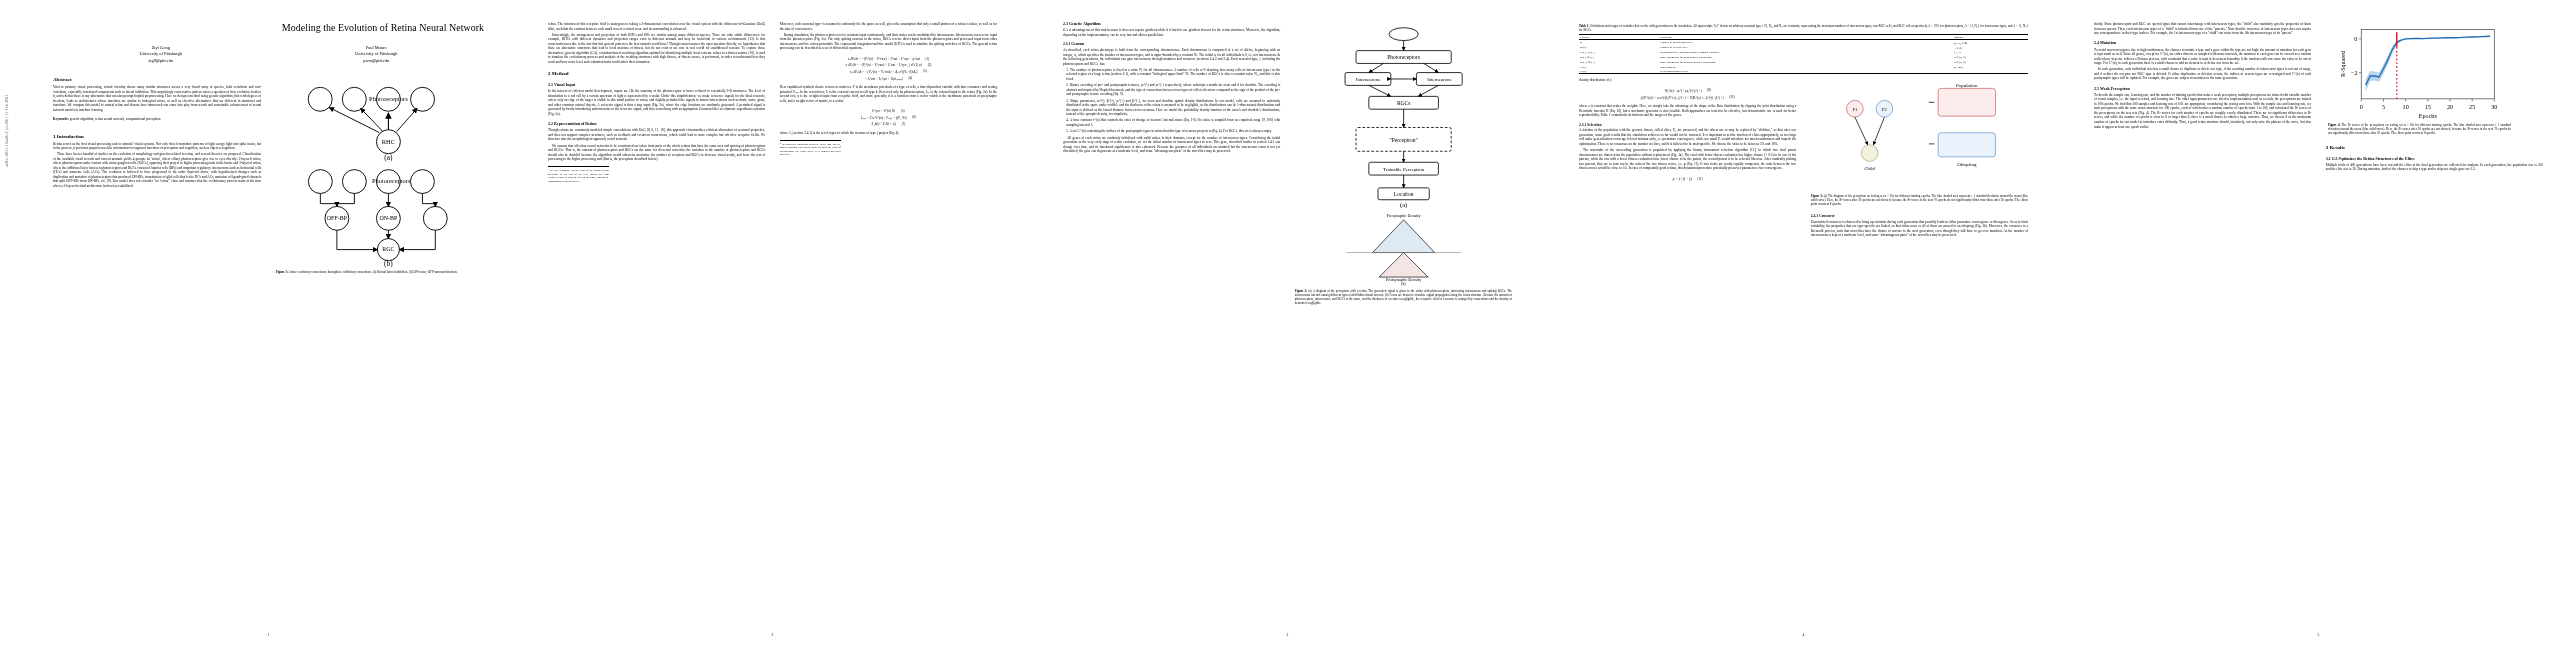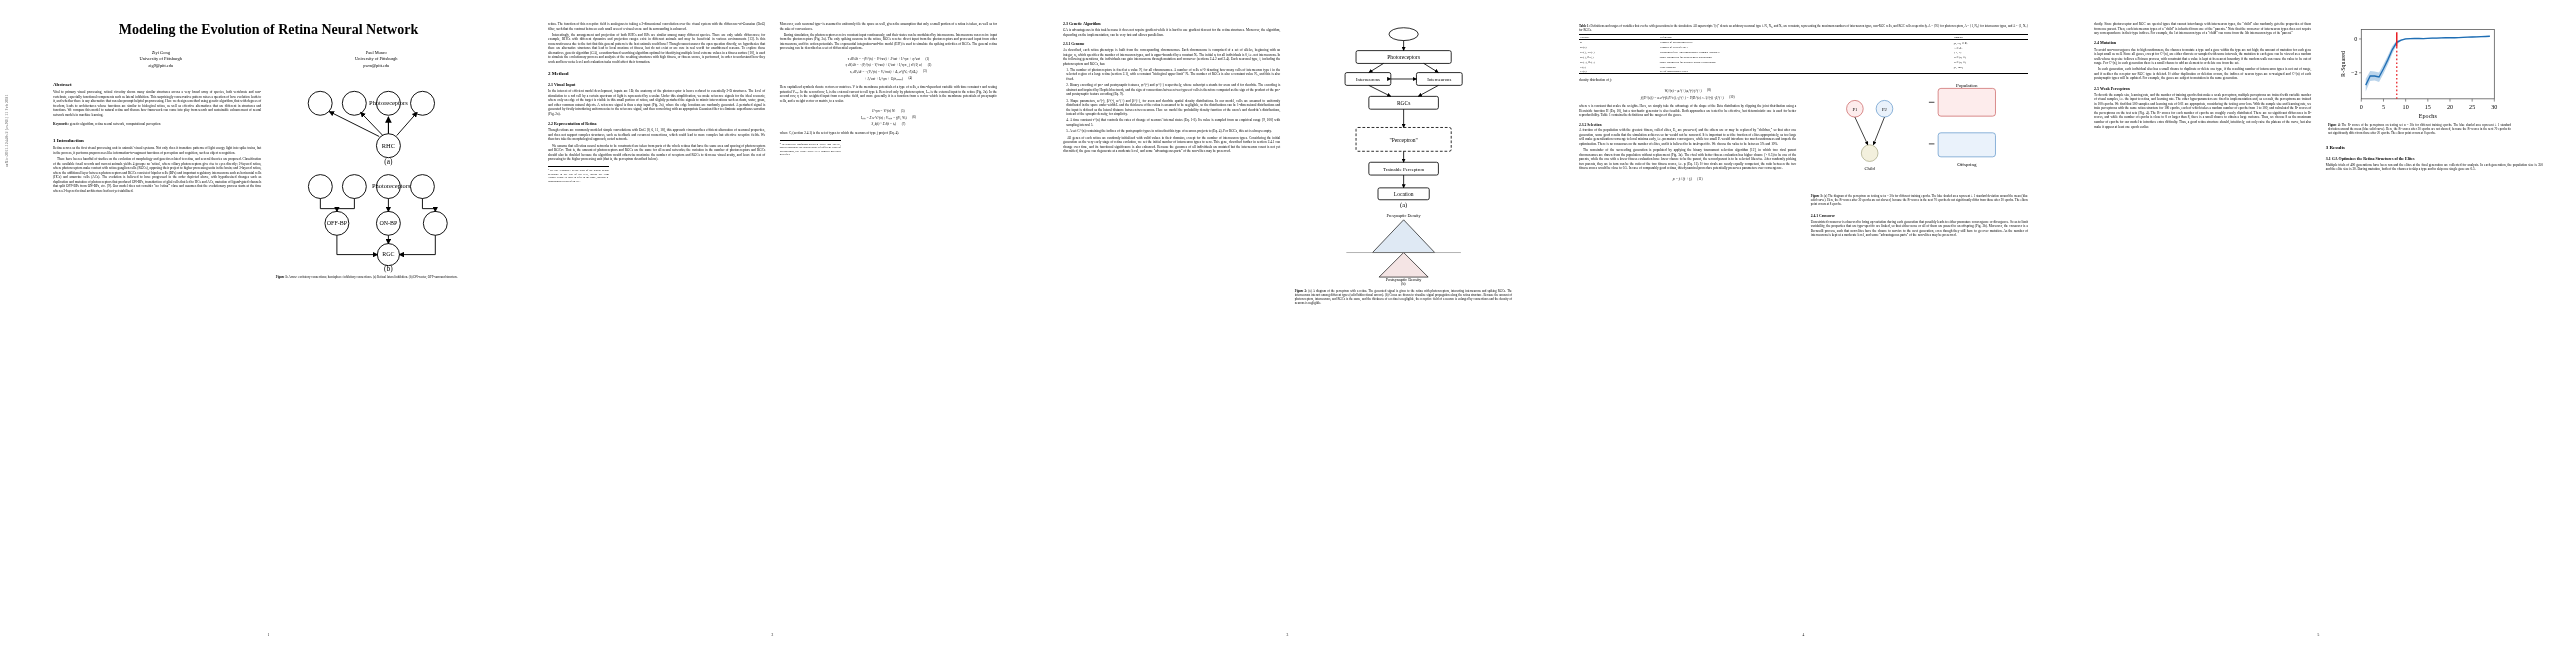--- a/index.html
+++ b/index.html
@@ -10,21 +10,21 @@
   .p2{left:515px;width:515px;}
   .p3{left:1030px;width:515px;}
   .p4{left:1546px;width:515px;}
   .p5{left:2061px;width:515px;}
   .pagebody{position:absolute;left:33px;right:33px;top:22px;bottom:22px;}
   .cols{display:flex;gap:14.5px;height:100%;}
   .col{width:50%;display:flex;flex-direction:column;}
   p,div.tx{font-size:3.4px;line-height:1.33;text-align:justify;margin:0 0 1.8px 0;
      text-justify:inter-word;hyphens:auto;-webkit-hyphens:auto;}
   .indent{text-indent:3.9px;}
-  h1.title{font-size:14px;font-weight:700;text-align:center;margin:0 0 11px 0;line-height:1.2;}
+  h1.title{font-size:10px;font-weight:400;text-align:right;margin:0 0 11px 0;line-height:1.2;}
   .authors{display:flex;justify-content:space-around;text-align:center;font-size:4.4px;line-height:1.45;margin-bottom:13.3px;}
   .authors .a span{display:block;}
   h2.sec{font-size:5px;font-weight:700;margin:5px 0 2.2px 0;line-height:1.15;}
   h3.sub{font-size:4px;font-weight:700;margin:3.9px 0 1.7px 0;line-height:1.15;}
   h4.ssub{font-size:3.7px;font-weight:700;margin:3.3px 0 1.4px 0;line-height:1.15;}
   h2.abs{font-size:5px;font-weight:700;margin:0 0 2.8px 0;}
   .kw{font-size:3.4px;line-height:1.33;text-align:justify;margin-top:2.8px;}
   .kw b{font-weight:700;}
   .arxiv{position:absolute;left:4.4px;top:167px;transform:rotate(-90deg);transform-origin:left top;
      font-size:4.1px;color:#5a5a5a;white-space:nowrap;letter-spacing:0.1px;}

